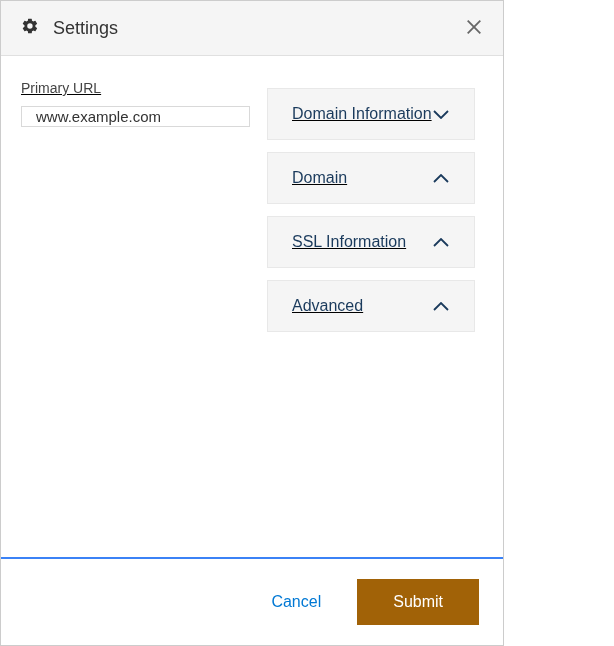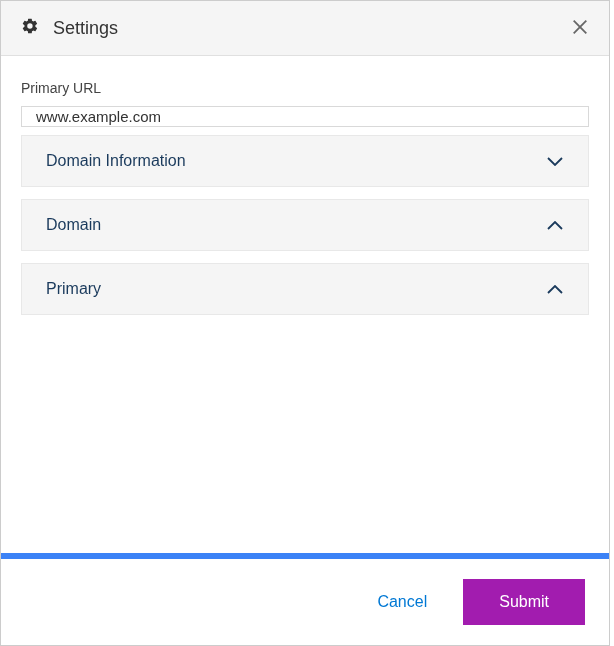--- a/index.html
+++ b/index.html
@@ -7,21 +7,21 @@
       margin: 0;
       padding: 0;
     }
     body {
       font-family: -apple-system, BlinkMacSystemFont, "Segoe UI", Arial, sans-serif;
       background: #fff;
       width: 614px;
       height: 646px;
     }
     .dialog {
-      width: 610px;
+      width: 504px;
       height: 646px;
       border: 1px solid #ccc;
       display: flex;
       flex-direction: column;
       background: #fff;
     }
     .dialog-header {
       display: flex;
       align-items: center;
       justify-content: space-between;
@@ -56,43 +56,43 @@
       width: 18px;
       height: 18px;
       stroke: #666;
       stroke-width: 2;
       fill: none;
     }
     .dialog-body {
       flex: 1;
       padding: 24px 20px 20px 20px;
       display: flex;
-      flex-direction: column;
-      gap: 8px;
+      gap: 17px;
+      text-decoration: underline;
     }
     .field-label {
       font-size: 14px;
       color: #444;
       margin-bottom: 10px;
       display: block;
     }
     .text-input {
       width: 100%;
       padding: 1px 14px;
       font-size: 15px;
       border: 1px solid #d9d9d9;
       color: #333;
       font-family: inherit;
       outline: none;
     }
     .accordion {
       display: flex;
       flex-direction: column;
       gap: 12px;
-      margin-top: 0;
+      margin-top: 8px;
     }
     .accordion-item {
       background: #f5f5f5;
       border: 1px solid #e8e8e8;
       display: flex;
       align-items: center;
       justify-content: space-between;
       padding: 16px 24px;
       cursor: pointer;
     }
@@ -112,35 +112,35 @@
       height: 9px;
       stroke: #1a3a5c;
       stroke-width: 1.8;
       fill: none;
     }
     .dialog-footer {
       display: flex;
       justify-content: flex-end;
       align-items: center;
       padding: 20px 24px;
-      border-top: 6px solid #3b82f6;
+      border-top: 2px solid #3b82f6;
       gap: 20px;
       background: #fff;
     }
     .cancel-btn {
       background: none;
       border: none;
       color: #0078d4;
       font-size: 16px;
       cursor: pointer;
       padding: 10px 16px;
       font-family: inherit;
     }
     .submit-btn {
-      background: #a21caf;
+      background: #a16207;
       border: none;
       color: #fff;
       font-size: 16px;
       cursor: pointer;
       padding: 14px 36px;
       font-family: inherit;
     }
   </style>
 </head>
 <body>
@@ -182,21 +182,29 @@
       </div>
       <div class="accordion-item">
         <span class="accordion-label">Domain</span>
         <span class="chevron">
           <svg viewBox="0 0 16 9">
               <polyline points="1,8 8,1 15,8"></polyline>
             </svg>
         </span>
       </div>
       <div class="accordion-item">
-        <span class="accordion-label">Primary</span>
+        <span class="accordion-label">SSL Information</span>
+        <span class="chevron">
+          <svg viewBox="0 0 16 9">
+              <polyline points="1,8 8,1 15,8"></polyline>
+            </svg>
+        </span>
+      </div>
+      <div class="accordion-item">
+        <span class="accordion-label">Advanced</span>
         <span class="chevron">
           <svg viewBox="0 0 16 9">
               <polyline points="1,8 8,1 15,8"></polyline>
             </svg>
         </span>
       </div>
     </div>
   </div>
 
   <div class="dialog-footer">

